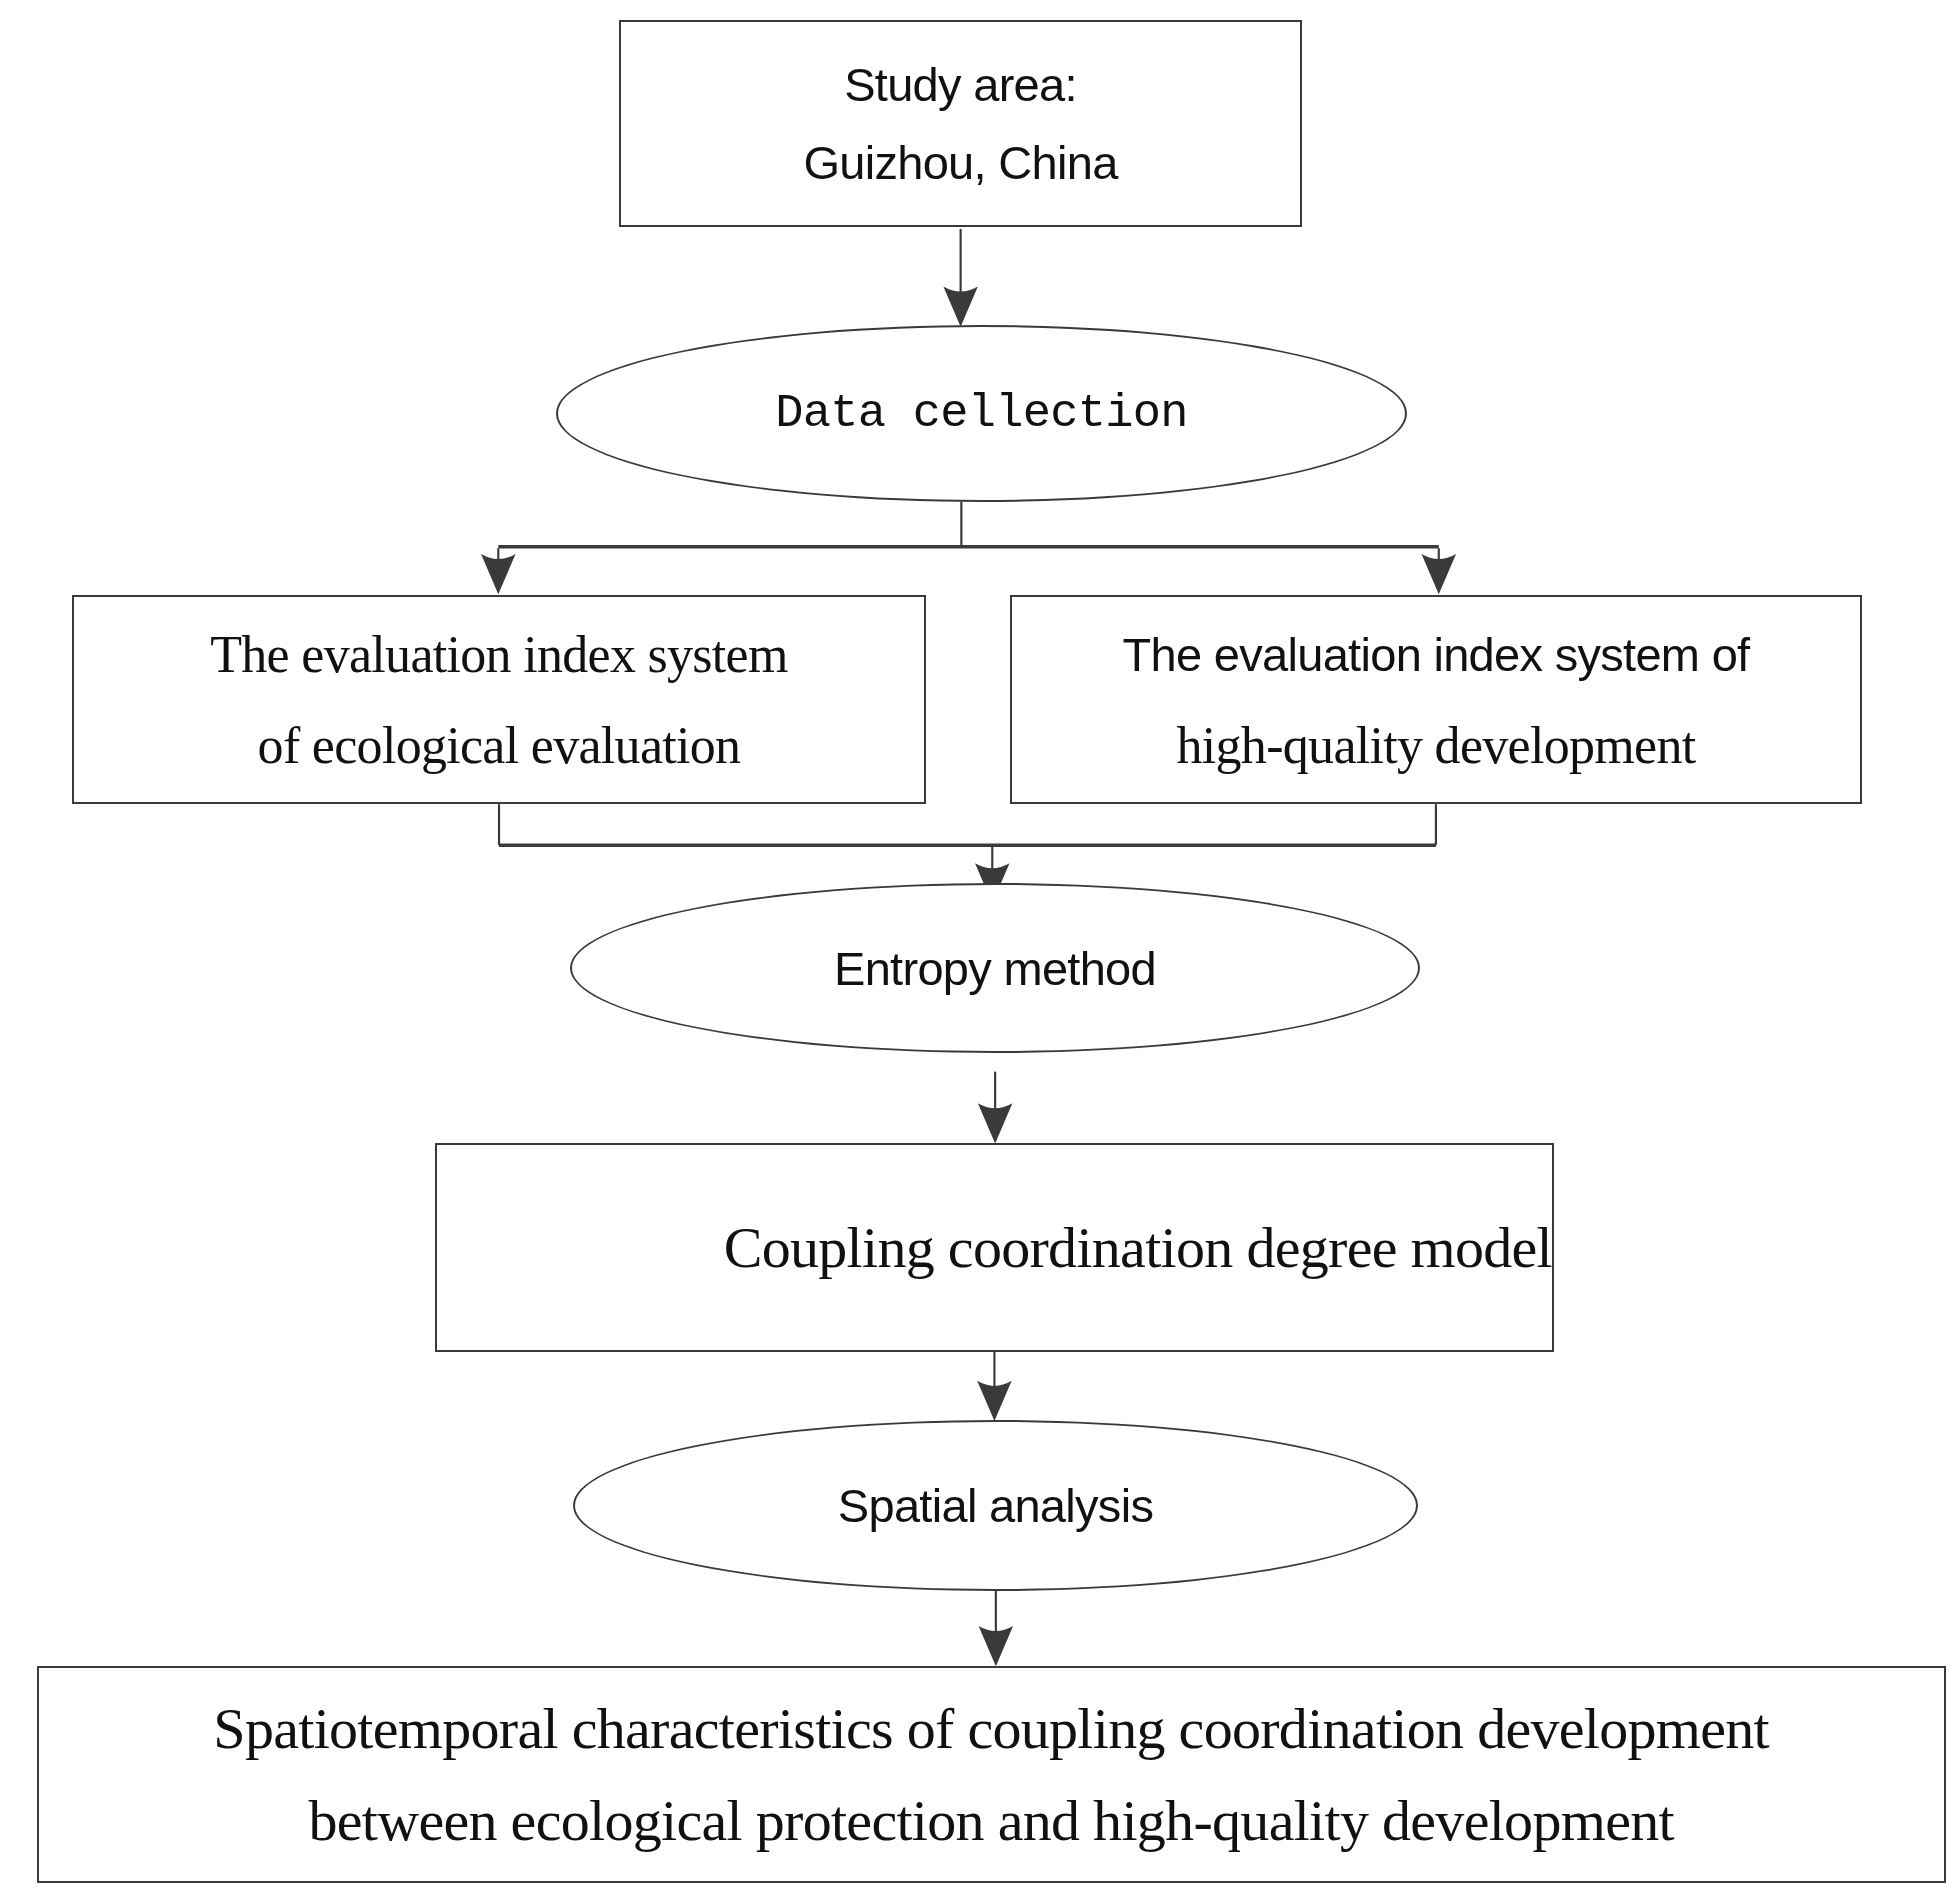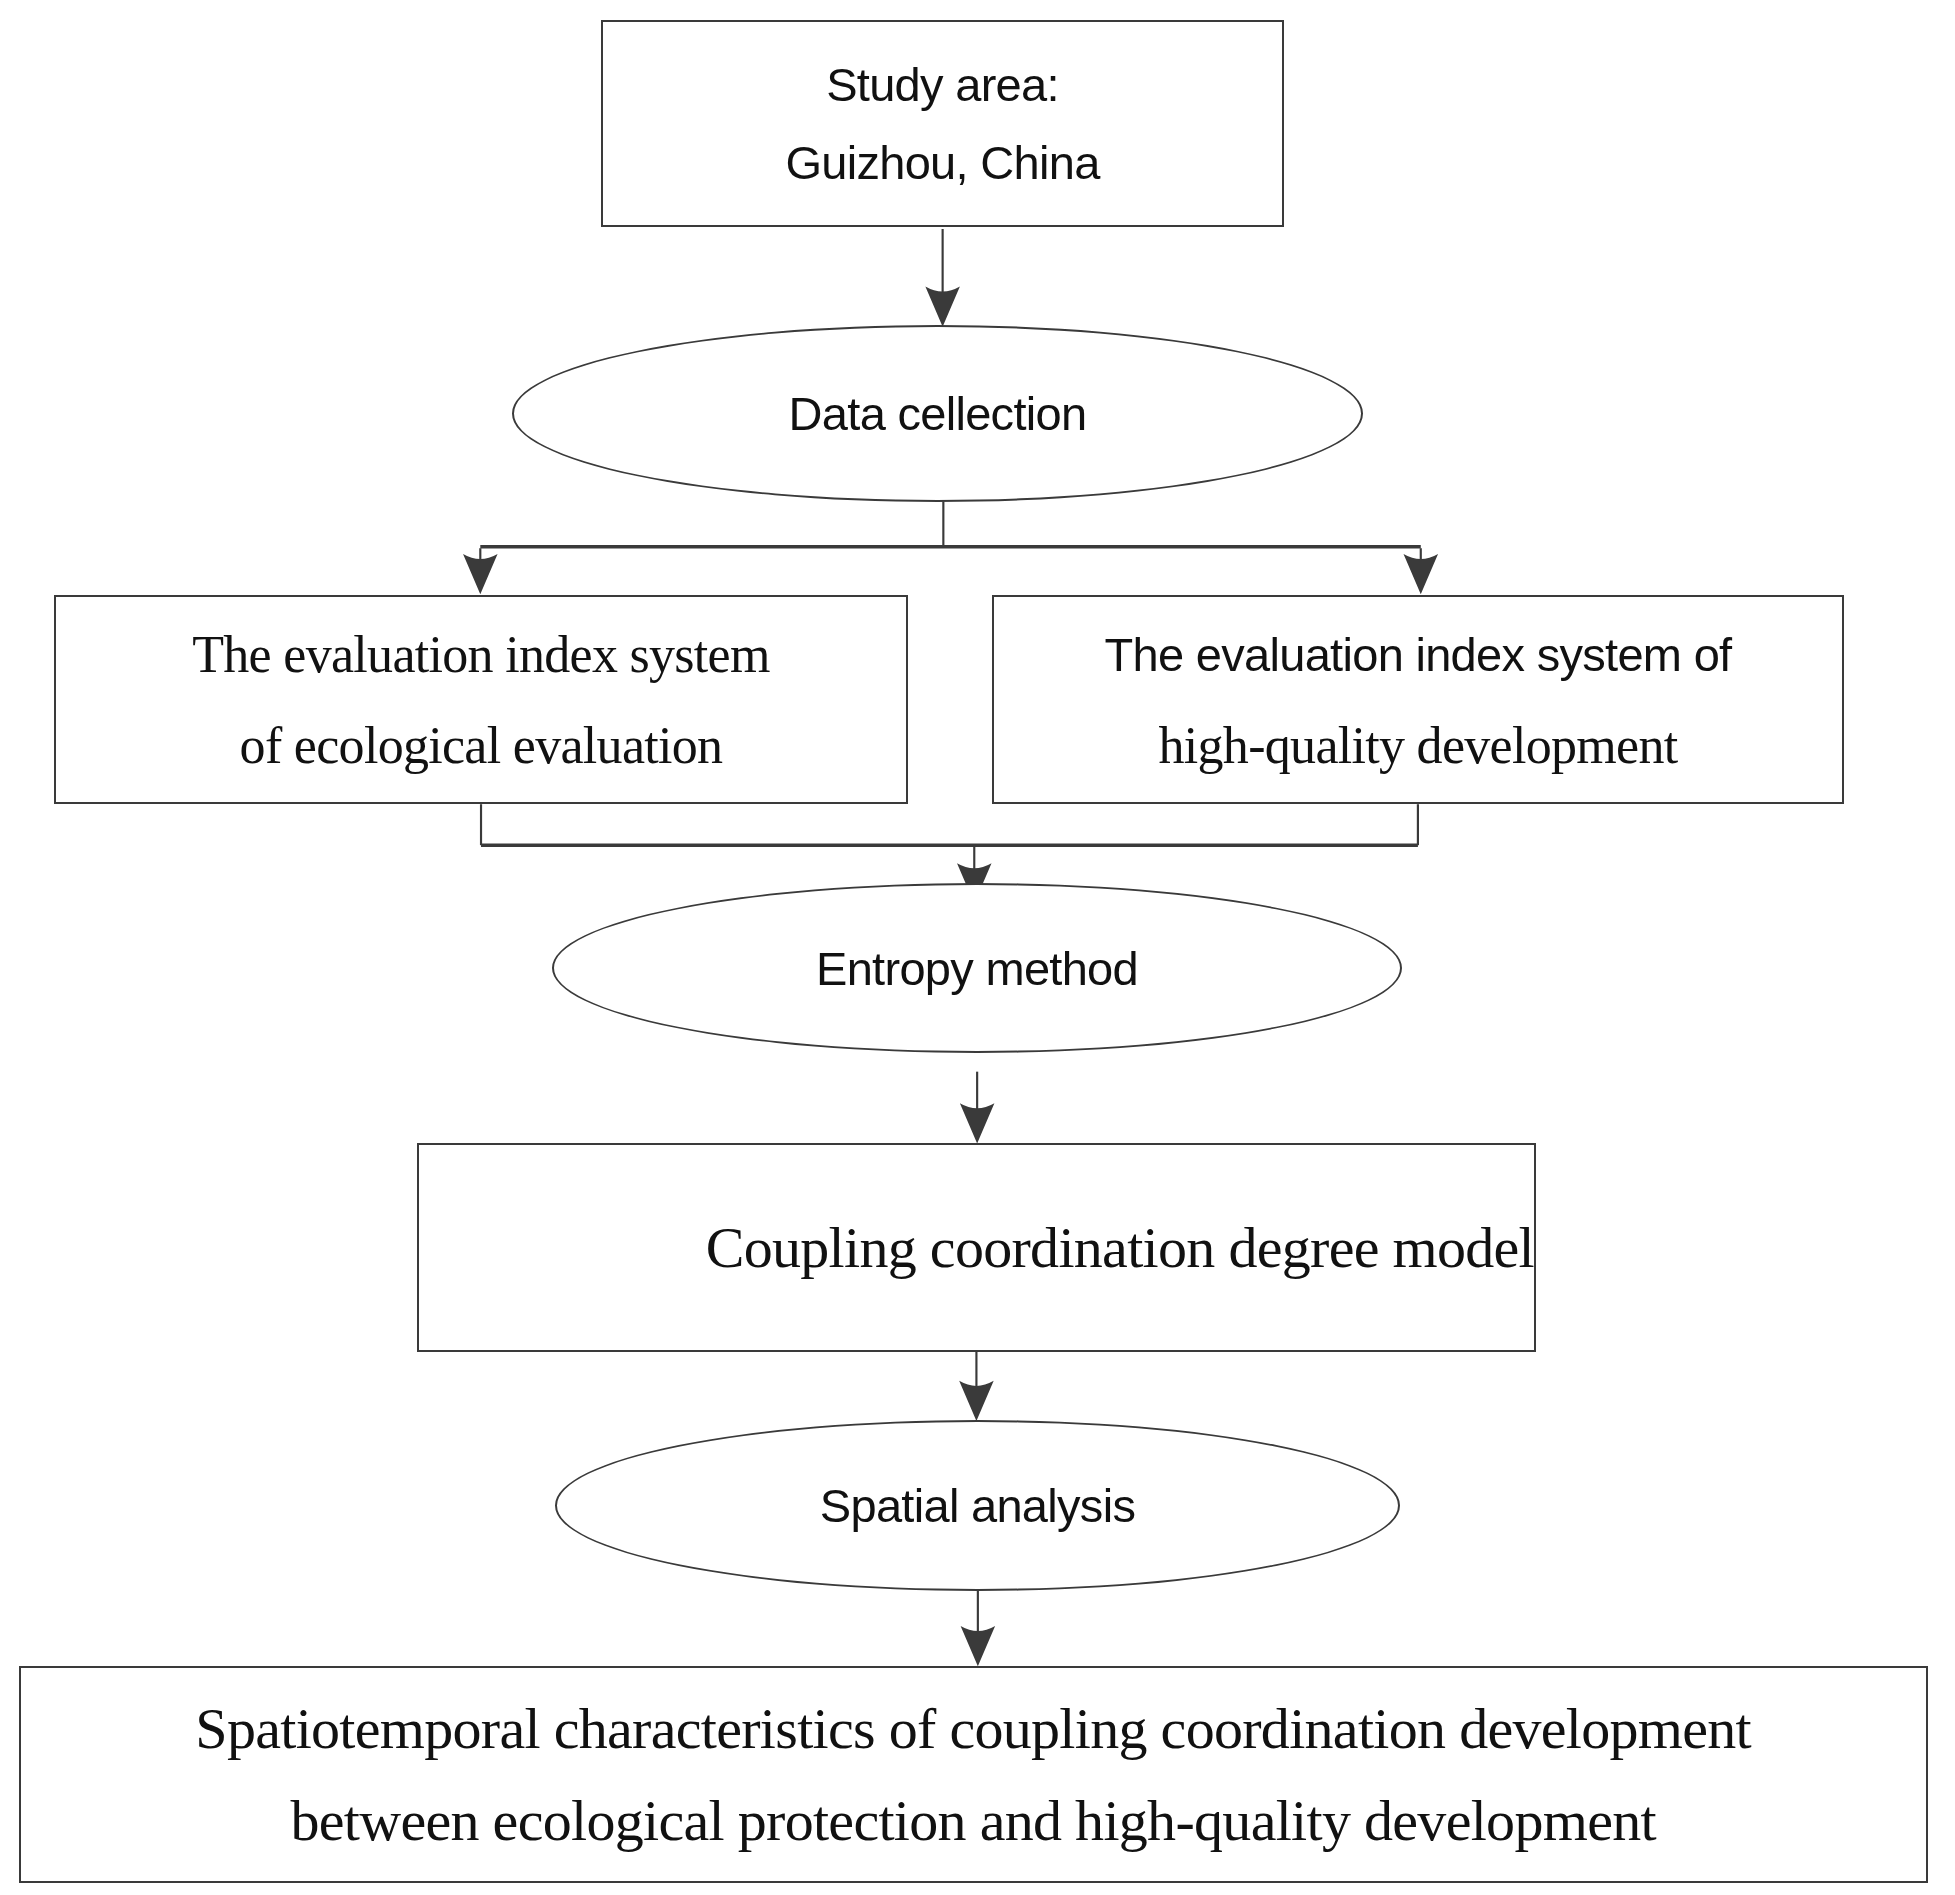--- a/index.html
+++ b/index.html
@@ -3,40 +3,41 @@
 <meta charset="utf-8">
 <style>
   html,body{margin:0;padding:0;background:#ffffff;}
   .canvas{
     position:relative;
     width:1877px;
     height:1896px;
     background:#ffffff;
     font-family:"Liberation Sans", sans-serif;
     color:#111111;
+    margin-left:18px;
   }
   .node{
     position:absolute;
     box-sizing:border-box;
     display:flex;
     flex-direction:column;
     align-items:center;
     justify-content:center;
     text-align:center;
     background:#ffffff;
   }
   .rect{border:2.9px solid #3a3a3a;}
   .ellipse{border:2.2px solid #3a3a3a;border-radius:50%;}
   .sans{font-family:"Liberation Sans", sans-serif;letter-spacing:-0.7px;}
   .serif{font-family:"Liberation Serif", serif;letter-spacing:-0.7px;}
   .line{display:block;}
 
   
   #study-area   {left:601px;  top:20px;   width:683px;  height:207px; font-size:47px; line-height:78px;}
-  #data-coll    {left:512px;  top:325px;  width:851px; height:177px; font-size:47px;}
+  #data-coll    {left:538px;  top:325px;  width:851px; height:177px; font-size:47px;font-family:Liberation Mono, monospace;}
   #eco-box      {left:54px;   top:595px;  width:854px; height:209px; font-size:52px; line-height:91px;}
   #hq-box       {left:992px; top:595px;  width:852px; height:209px; line-height:91px;}
   #hq-box .l1   {font-size:47px;text-align:right;}
   #hq-box .l2   {font-size:52px;}
   #entropy      {left:552px;  top:883px; width:850px; height:170px; font-size:47px;justify-content:center;}
   #coupling     {left:417px;  top:1143px; width:1119px; height:209px; font-size:58px;align-items:flex-end;}
   #spatial      {left:555px;  top:1420px; width:845px; height:171px; font-size:47px;}
   #outcome      {left:18.7px;   top:1666px; width:1909px; height:217px; font-size:58px; line-height:92px;align-items:center;}
 
   svg.wires{position:absolute;left:0;top:0;width:1955px;height:1896px;pointer-events:none;}

